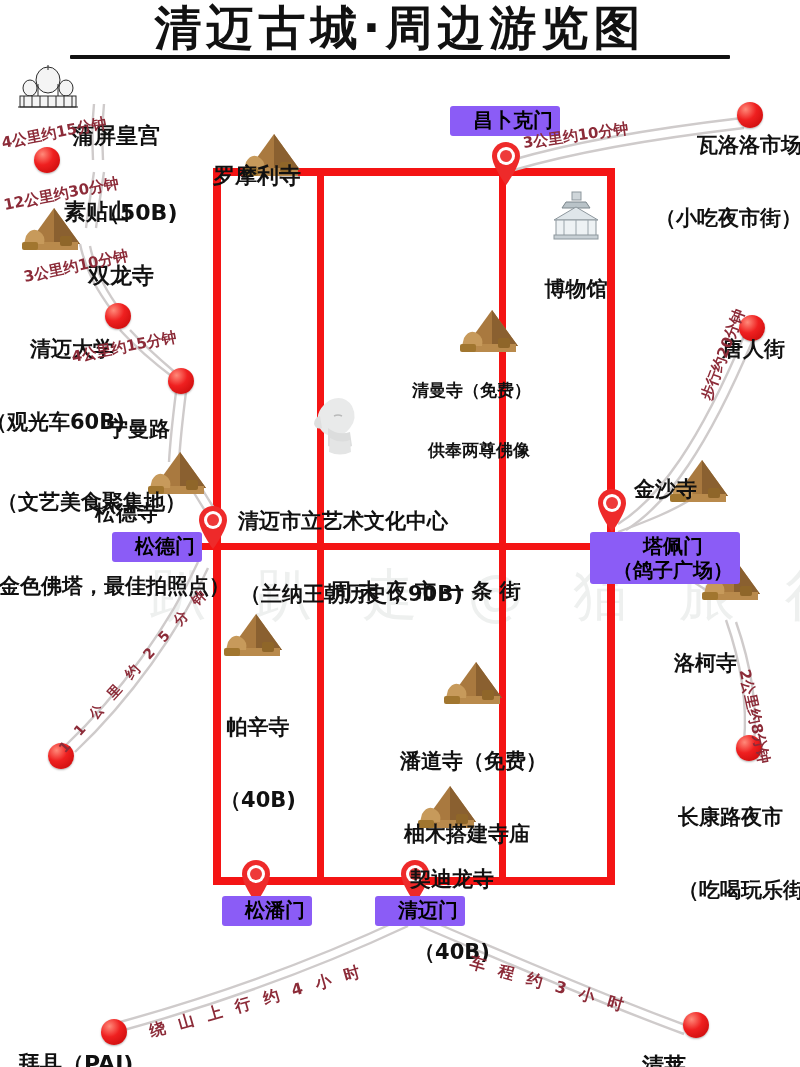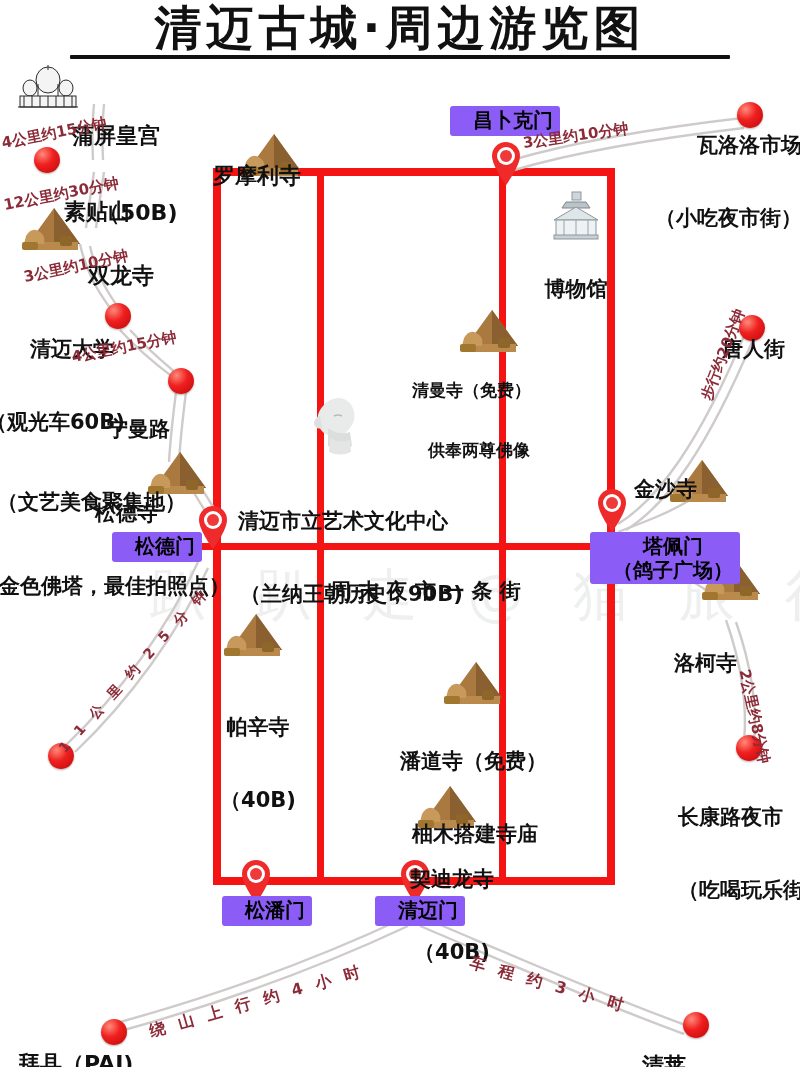--- a/index.html
+++ b/index.html
@@ -376,21 +376,21 @@
     <div>（吃喝玩乐街</div>
   </div>
 
   <div class="lbl c" style="left:206px;top:666px;width:104px;font-size:21px;">
     <div>帕辛寺</div>
     <div>（40B)</div>
   </div>
 
   <div class="lbl" style="left:400px;top:700px;font-size:21px;">
     <div>潘道寺（免费）</div>
-    <div style="margin-left:12px;">柚木搭建寺庙</div>
+    <div style="margin-left:4px;">柚木搭建寺庙</div>
   </div>
 
   <div class="lbl c" style="left:390px;top:818px;width:124px;font-size:21px;">
     <div>契迪龙寺</div>
     <div>（40B)</div>
   </div>
 
 
   <div class="lbl" style="left:18px;top:1000px;font-size:22px;">
     <div>拜县（PAI)</div>

